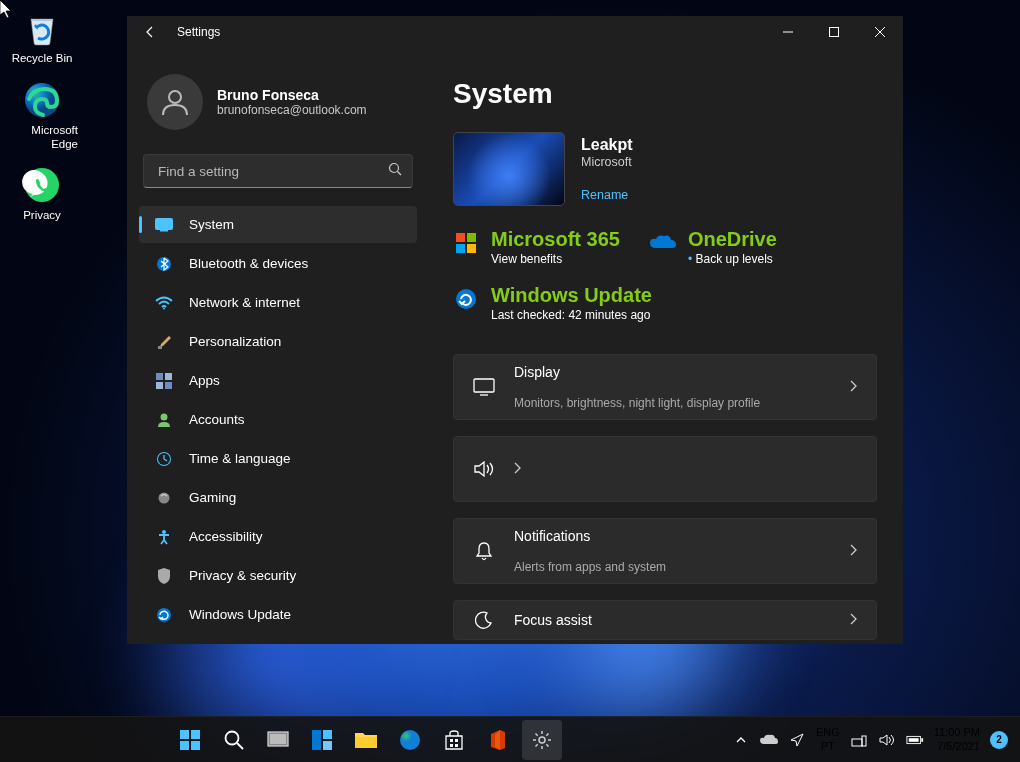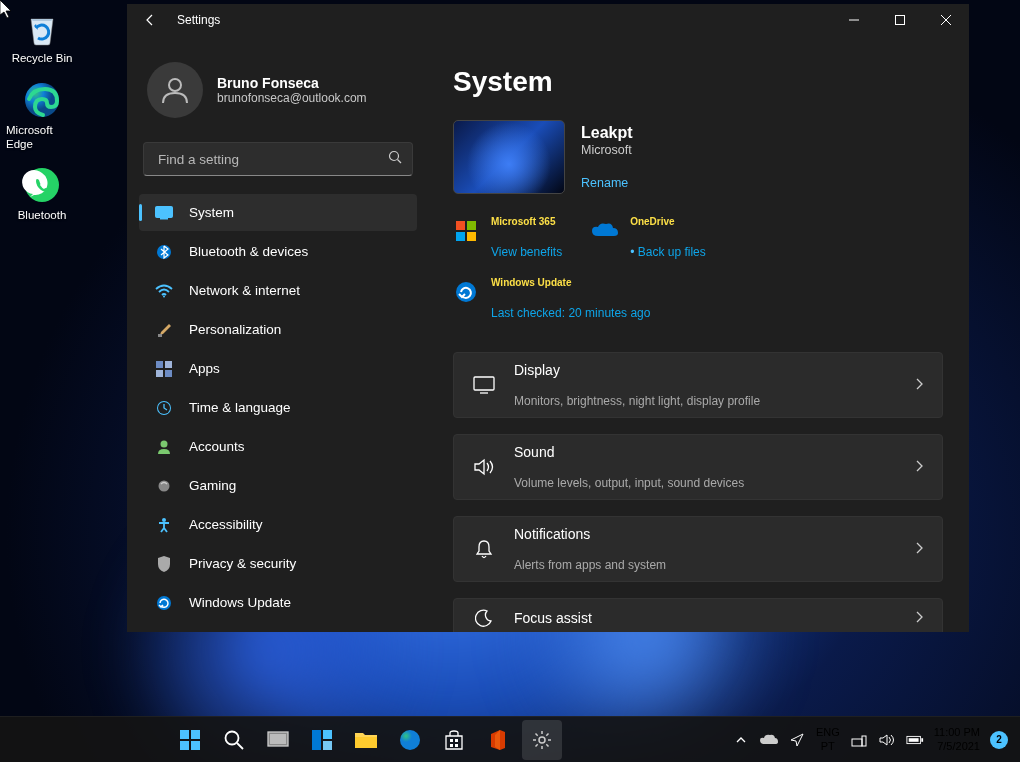--- a/index.html
+++ b/index.html
@@ -24,25 +24,25 @@
   filter: blur(30px); border-radius: 50%;
 }
 
 
 .cursor { position: absolute; left: 0; top: 0; z-index: 100; }
 
 
 .desktop-icons { position: absolute; left: 6px; top: 6px; display: flex; flex-direction: column; gap: 12px; z-index: 2; }
 .desktop-icon { width: 72px; display: flex; flex-direction: column; align-items: center; gap: 2px; cursor: pointer; }
 .desktop-icon .icon-img { width: 44px; height: 44px; display: flex; align-items: center; justify-content: center; }
-.desktop-icon .label { color: #fff; font-size: 11.5px; text-align: left; text-shadow: 0 1px 2px rgba(0,0,0,0.8); line-height: 1.2; }
+.desktop-icon .label { color: #fff; font-size: 11.5px; text-align: right; text-shadow: 0 1px 2px rgba(0,0,0,0.8); line-height: 1.2; }
 
 
 .settings-window {
-  position: absolute; left: 127px; top: 4px; width: 842px; height: 628px;
+  position: absolute; left: 127px; top: 16px; width: 776px; height: 628px;
   background: #1f1f1f; z-index: 10; border-radius: 0;
   display: flex; flex-direction: column;
 }
 .titlebar {
   height: 32px; display: flex; align-items: center; justify-content: space-between;
   padding: 0 0 0 14px;
 }
 .titlebar-left { display: flex; align-items: center; gap: 18px; }
 .back-btn { width: 18px; height: 18px; display: flex; align-items: center; justify-content: center; color: #fff; cursor: pointer;}
 .titlebar-title { color: #fff; font-size: 12px; }
@@ -89,22 +89,22 @@
   content: ''; position: absolute; inset: 0;
   background: radial-gradient(circle at 50% 60%, #3d7df5 0%, transparent 60%);
 }
 .device-info .dname { color: #fff; font-size: 16px; font-weight: 600; }
 .device-info .dmodel { color: #ccc; font-size: 12.5px; margin-top: 1px; }
 .device-info .drename { color: #4cc2ff; font-size: 12.5px; margin-top: 19px; cursor: pointer; }
 
 .service-row { display: flex; gap: 30px; margin-bottom: 18px; }
 .service { display: flex; align-items: flex-start; gap: 12px; cursor: pointer; }
 .service .sicon { width: 26px; height: 26px; display: flex; align-items: center; justify-content: center; margin-top: 2px; }
-.service .sname { color: #fde047; font-size: 10px; font-weight: 600; }
-.service .sdesc { color: #0ea5e9; font-size: 12px; margin-top: 18px; }
+.service .sname { color: #84cc16; font-size: 20px; font-weight: 600; }
+.service .sdesc { color: #ffffff; font-size: 12px; margin-top: 1px; }
 .service .sdesc.bullet::before { content: '• '; color: #4cc2ff; }
 
 .cards { display: flex; flex-direction: column; gap: 16px; margin-top: 14px; }
 .card {
   background: #2b2b2b; border: 1px solid #333; border-radius: 4px;
   height: 66px; display: flex; align-items: center; padding: 0 18px; gap: 18px; cursor: pointer;
 }
 .card .cicon { width: 24px; height: 24px; color: #fff; display: flex; align-items: center; justify-content: center; }
 .card .ctext { flex: 1; }
 .card .ctitle { color: #fff; font-size: 14px; }
@@ -174,21 +174,21 @@
     <span class="label">Microsoft Edge</span>
   </div>
   <div class="desktop-icon">
     <div class="icon-img">
       <svg width="42" height="42" viewBox="0 0 42 42">
           <circle cx="21" cy="21" r="17" fill="#25d366"></circle>
           <path d="M21 9 A12 12 0 1 0 12 30 L9 33 L13 31 A12 12 0 0 0 21 9 Z" fill="#fff"></path>
           <path d="M16 15 Q15 15 15 17 Q15 22 20 26 Q24 29 27 27 Q28 26 27 25 L25 24 Q24 24 23 25 Q21 24 19 21 Q20 20 19 19 L18 16 Q17 15 16 15 Z" fill="#25d366"></path>
         </svg>
     </div>
-    <span class="label">Bluetooth</span>
+    <span class="label">Privacy</span>
   </div>
 </div>
 
 <div class="settings-window">
   <div class="titlebar">
     <div class="titlebar-left">
       <div class="back-btn">
         <svg width="14" height="14" viewBox="0 0 14 14">
             <path d="M9 2 L4 7 L9 12" stroke="#fff" stroke-width="1.2" fill="none"></path>
           </svg>
@@ -281,35 +281,35 @@
                 <rect x="9" y="0" width="7" height="7" fill="#9fb4d9"></rect>
                 <rect x="0" y="9" width="7" height="7" fill="#9fb4d9"></rect>
                 <rect x="9" y="9" width="7" height="7" fill="#6d8cc4"></rect>
               </svg>
             </span>
           <span>Apps</span>
         </div>
         <div class="nav-item">
           <span class="nicon">
               <svg width="16" height="16" viewBox="0 0 16 16">
+                <circle cx="8" cy="5" r="3.5" fill="#7bc96f"></circle>
+                <path d="M2 15 Q2 10 8 10 Q14 10 14 15 Z" fill="#7bc96f"></path>
+              </svg>
+            </span>
+          <span>Accounts</span>
+        </div>
+        <div class="nav-item">
+          <span class="nicon">
+              <svg width="16" height="16" viewBox="0 0 16 16">
                 <circle cx="8" cy="8" r="7" fill="#4cc2ff"></circle>
                 <circle cx="8" cy="8" r="6" fill="#1f1f1f"></circle>
                 <path d="M8 4 L8 8 L11 10" stroke="#4cc2ff" stroke-width="1.3" fill="none"></path>
               </svg>
             </span>
           <span>Time &amp; language</span>
-        </div>
-        <div class="nav-item">
-          <span class="nicon">
-              <svg width="16" height="16" viewBox="0 0 16 16">
-                <circle cx="8" cy="5" r="3.5" fill="#7bc96f"></circle>
-                <path d="M2 15 Q2 10 8 10 Q14 10 14 15 Z" fill="#7bc96f"></path>
-              </svg>
-            </span>
-          <span>Accounts</span>
         </div>
         <div class="nav-item">
           <span class="nicon">
               <svg width="18" height="12" viewBox="0 0 18 12">
                 <circle cx="9" cy="6" r="5.5" fill="#888"></circle>
                 <path d="M6 4 Q9 1 12 4" stroke="#ccc" stroke-width="1.5" fill="none"></path>
               </svg>
             </span>
           <span>Gaming</span>
         </div>
@@ -371,36 +371,36 @@
           </div>
         </div>
         <div class="service">
           <div class="sicon">
               <svg width="26" height="18" viewBox="0 0 26 18">
                 <path d="M6 14 Q0 14 0 9 Q0 4 6 5 Q8 0 14 2 Q20 0 21 6 Q26 6 26 11 Q26 14 22 14 Z" fill="#0078d4"></path>
               </svg>
             </div>
           <div>
             <div class="sname">OneDrive</div>
-            <div class="sdesc bullet">Back up files</div>
+            <div class="sdesc bullet">Back up levels</div>
           </div>
         </div>
       </div>
       <div class="service-row">
         <div class="service">
           <div class="sicon">
               <svg width="22" height="22" viewBox="0 0 22 22">
                 <circle cx="11" cy="11" r="10" fill="#0078d4"></circle>
                 <path d="M6 11 A5 5 0 1 1 7 15" stroke="#fff" stroke-width="2" fill="none"></path>
                 <path d="M4 13 L7 16 L10 13" stroke="#fff" stroke-width="2" fill="none"></path>
               </svg>
             </div>
           <div>
             <div class="sname">Windows Update</div>
-            <div class="sdesc">Last checked: 20 minutes ago</div>
+            <div class="sdesc">Last checked: 42 minutes ago</div>
           </div>
         </div>
       </div>
 
       <div class="cards">
         <div class="card">
           <div class="cicon">
               <svg width="22" height="18" viewBox="0 0 22 18">
                 <rect x="1" y="1" width="20" height="13" rx="1" stroke="#fff" stroke-width="1.3" fill="none"></rect>
                 <line x1="7" y1="17" x2="15" y2="17" stroke="#fff" stroke-width="1.3"></line>
@@ -414,24 +414,20 @@
                 <path d="M1 1 L6 6 L1 11" stroke="#ccc" stroke-width="1.3" fill="none"></path>
               </svg></div>
         </div>
         <div class="card">
           <div class="cicon">
               <svg width="22" height="18" viewBox="0 0 22 18">
                 <path d="M2 6 L6 6 L11 2 L11 16 L6 12 L2 12 Z" stroke="#fff" stroke-width="1.3" fill="none"></path>
                 <path d="M14 5 Q17 9 14 13 M17 3 Q22 9 17 15" stroke="#fff" stroke-width="1.3" fill="none"></path>
               </svg>
             </div>
-          <div class="ctext">
-            <div class="ctitle">Sound</div>
-            <div class="cdesc">Volume levels, output, input, sound devices</div>
-          </div>
           <div class="chev"><svg width="8" height="12">
                 <path d="M1 1 L6 6 L1 11" stroke="#ccc" stroke-width="1.3" fill="none"></path>
               </svg></div>
         </div>
         <div class="card">
           <div class="cicon">
               <svg width="18" height="20" viewBox="0 0 18 20">
                 <path d="M9 2 Q4 2 4 8 L4 12 L2 15 L16 15 L14 12 L14 8 Q14 2 9 2 Z M7 17 Q9 20 11 17" stroke="#fff" stroke-width="1.3" fill="none"></path>
               </svg>
             </div>

